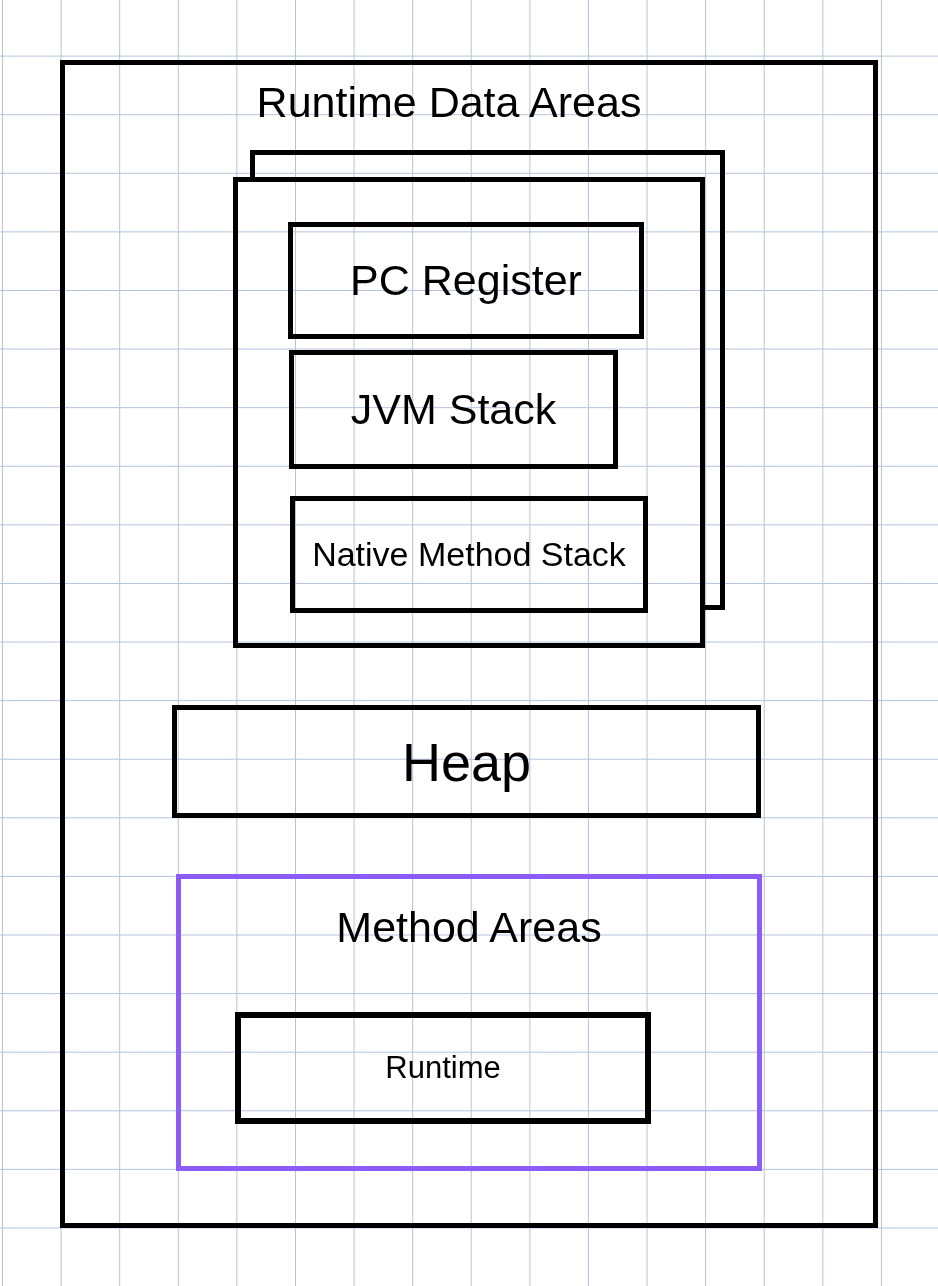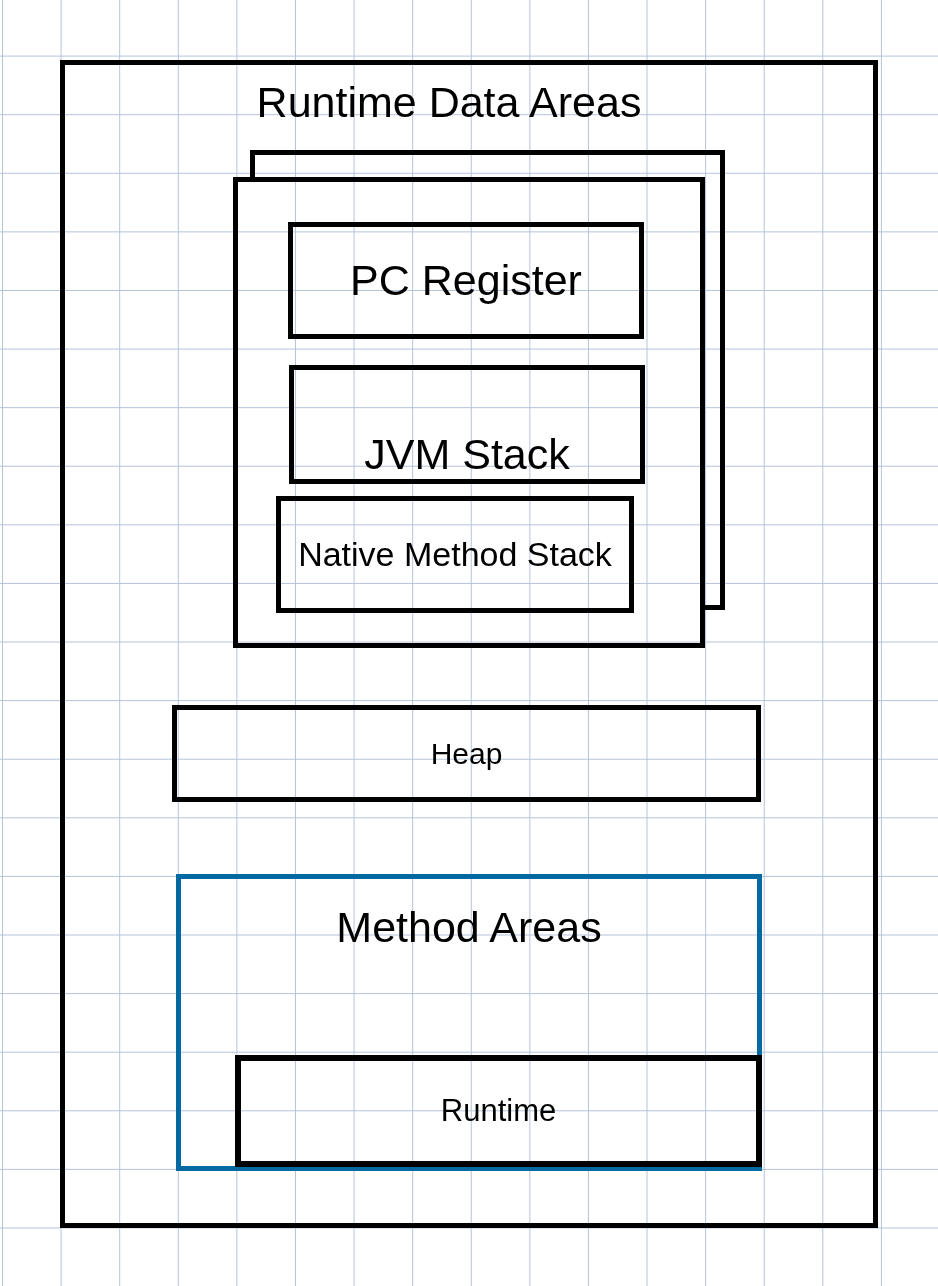--- a/index.html
+++ b/index.html
@@ -59,37 +59,37 @@
 
   .label-box {
     border: 5px solid #000;
     background: transparent;
     display: flex;
     align-items: center;
     justify-content: center;
     white-space: nowrap;
   }
   .pc-box     { left: 288px; top: 222px; width: 356px; height: 117px; font-size: 43px; }
-  .jvm-box    { left: 289px; top: 365px; width: 356px; height: 119px; font-size: 43px; align-items: flex-end; }
-  .native-box { left: 276px; top: 496px; width: 358px; height: 117px; font-size: 34px; }
-  .heap-box   { left: 172px; top: 705px; width: 589px; height: 97px; font-size: 30px; }
+  .jvm-box    { left: 289px; top: 350px; width: 329px; height: 119px; font-size: 43px; }
+  .native-box { left: 290px; top: 496px; width: 358px; height: 117px; font-size: 34px; }
+  .heap-box   { left: 172px; top: 705px; width: 589px; height: 113px; font-size: 54px; }
 
   .method-box {
     left: 176px; top: 874px; width: 586px; height: 297px;
-    border: 5px solid #0369a1;
+    border: 5px solid #8b5cf6;
     background: transparent;
   }
   .method-label {
     margin-top: 24px;
     text-align: center;
     font-size: 43px;
     white-space: nowrap;
   }
   .rcp-box {
-    left: 235px; top: 1055px; width: 527px; height: 112px;
+    left: 235px; top: 1012px; width: 416px; height: 112px;
     border: 6px solid #000;
     background: transparent;
     display: flex;
     align-items: center;
     justify-content: center;
     white-space: nowrap;
   }
   .rcp-word-small { font-size: 31px; }
   .rcp-word-large { font-size: 38px; margin-left: 10px; }
 </style>

